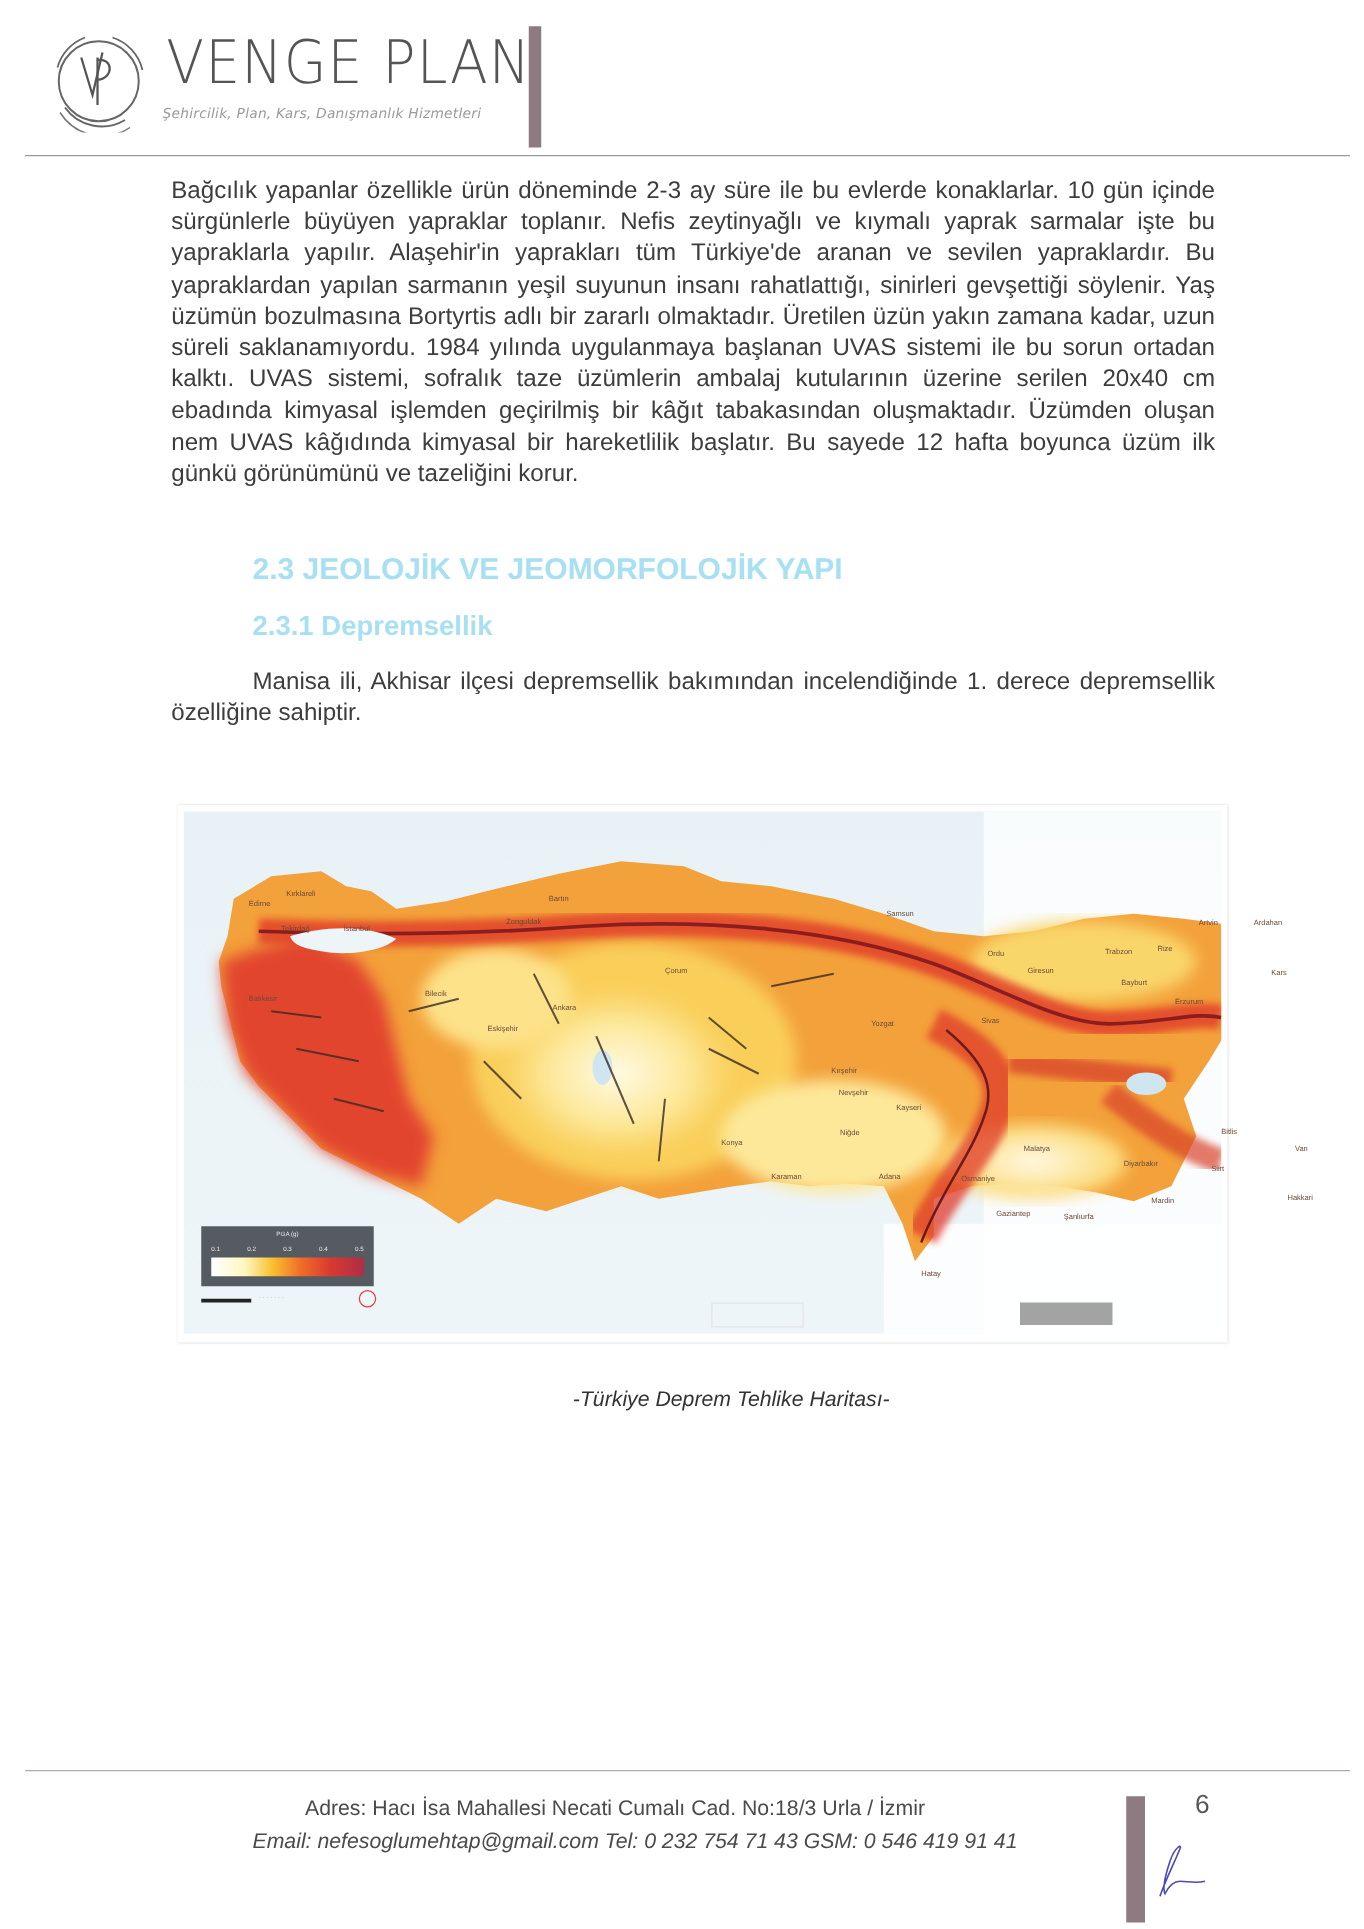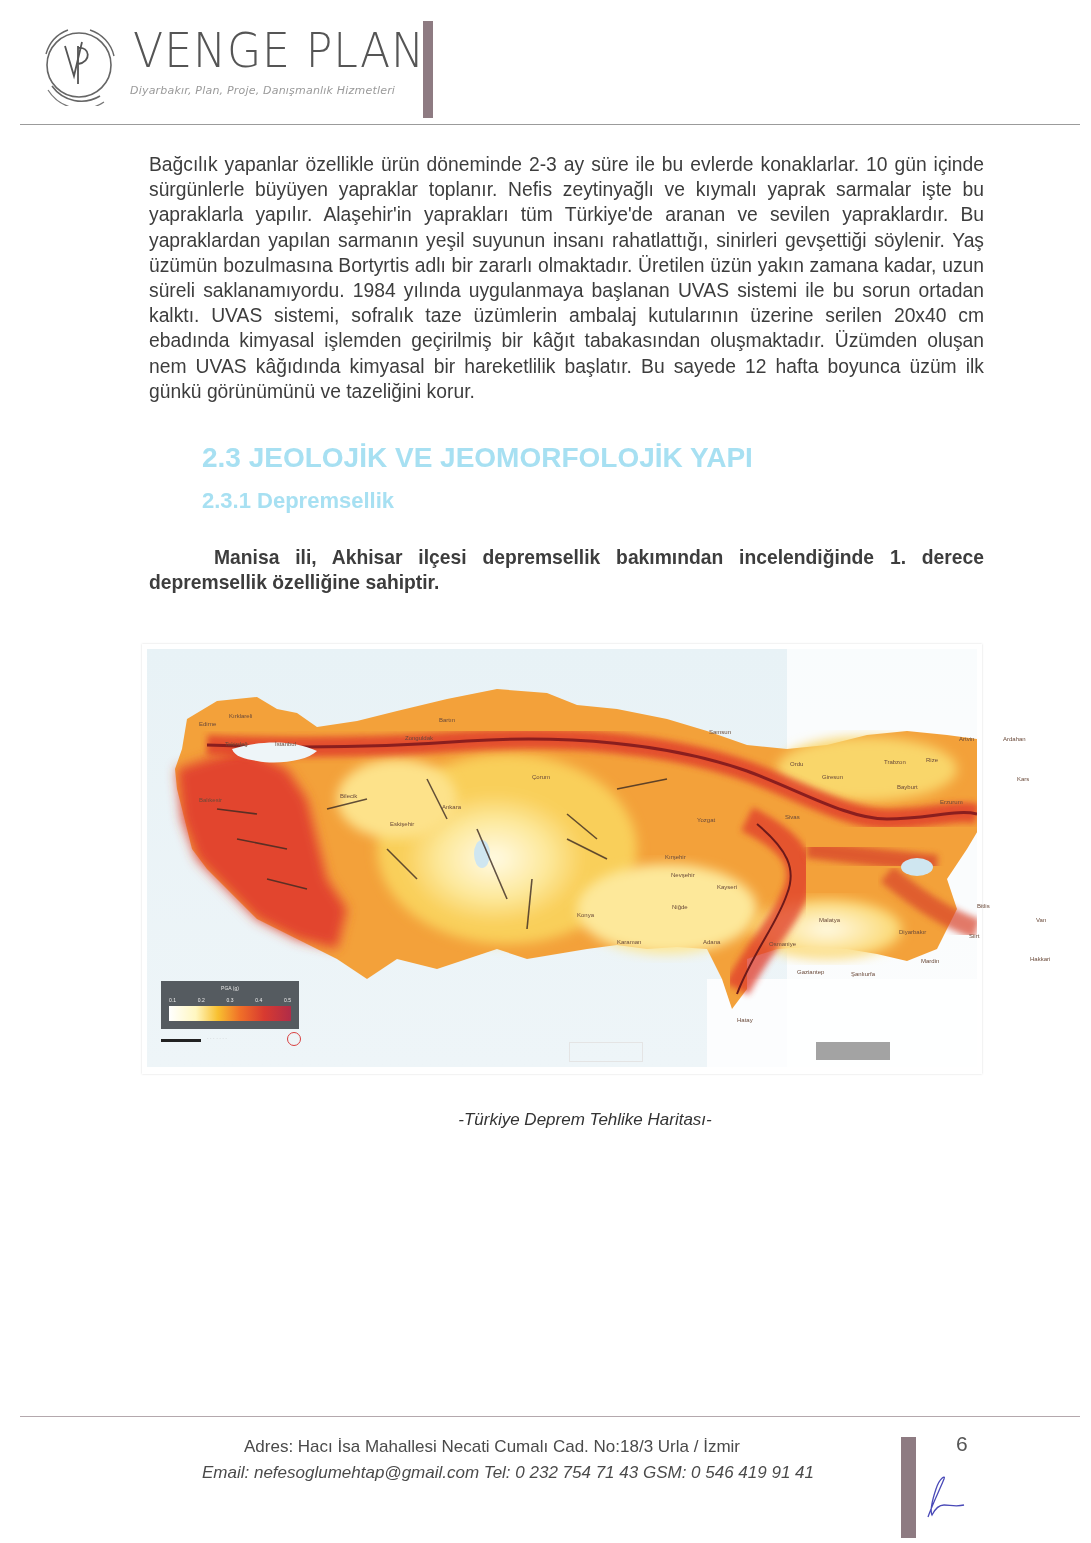--- a/index.html
+++ b/index.html
@@ -12,25 +12,25 @@
   .brand-name { position: absolute; left: 133px; top: 22px; font-family: "DejaVu Sans", sans-serif;
                 font-weight: 200; font-size: 48px; letter-spacing: 1px; color: #555; transform: scaleX(0.92);
                 transform-origin: left top; }
   .brand-tagline { position: absolute; left: 130px; top: 84px; font-family: "DejaVu Sans", sans-serif;
                    font-size: 11px; color: #9a9a9a; font-style: italic; letter-spacing: 0.2px; }
   .header-bar { position: absolute; left: 423px; top: 21px; width: 10px; height: 97px; background: #8e7b82; }
   .header-rule { position: absolute; left: 20px; top: 124px; width: 1060px; height: 1px; background: #9b9b9b; }
 
   
   .para { position: absolute; left: 137px; width: 835px; font-size: 19.3px; line-height: 25.2px;
-          text-align: justify; color: #3d3d3d; margin: 12px; }
+          text-align: justify; color: #3d3d3d; margin: 0; }
   .para1 { top: 140px; }
-  .para2 { top: 533px; text-indent: 65px; font-weight: bold; }
-
-  .h2 { position: absolute; left: 202px; top: 442px; font-size: 28px; font-weight: bold; color: #a7e0f2; margin: 0; }
+  .para2 { top: 533px; text-indent: 65px; }
+
+  .h2 { position: absolute; left: 202px; top: 442px; font-size: 24px; font-weight: bold; color: #a7e0f2; margin: 0; }
   .h3 { position: absolute; left: 202px; top: 488px; font-size: 22px; font-weight: bold; color: #a7e0f2; margin: 0; }
 
   
   .figure { position: absolute; left: 142px; top: 644px; width: 840px; height: 430px;
             background: #ffffff; box-shadow: 0 0 2px #d8d8d8; }
   .map-inner { position: absolute; left: 5px; top: 5px; width: 830px; height: 418px; }
   .map-title { position: absolute; left: 0; width: 830px; top: 14px; text-align: center;
                font-size: 12px; font-weight: bold; color: #4a4a4a; letter-spacing: 0.3px; }
   .map-label { position: absolute; font-size: 6px; color: #6a4a3a; white-space: nowrap; }
   .legend { position: absolute; left: 14px; top: 332px; width: 138px; height: 48px; background: #555b60; }
@@ -65,21 +65,21 @@
   <svg class="logo-mark" viewBox="0 0 82 82">
     <circle cx="41" cy="41" r="32" fill="none" stroke="#666" stroke-width="1.6"></circle>
     <path d="M8 30 A36 36 0 0 1 30 6" fill="none" stroke="#666" stroke-width="1.4"></path>
     <path d="M52 6 A36 36 0 0 1 76 32" fill="none" stroke="#666" stroke-width="1.4"></path>
     <path d="M14 62 A36 36 0 0 0 62 72" fill="none" stroke="#666" stroke-width="1.6"></path>
     <path d="M10 66 A40 40 0 0 0 66 78" fill="none" stroke="#777" stroke-width="1.2"></path>
     <path d="M27 22 L36 52 L44 18" fill="none" stroke="#555" stroke-width="1.8"></path>
     <path d="M40 22 L40 60 M40 24 C52 22 54 38 40 40" fill="none" stroke="#555" stroke-width="1.8"></path>
   </svg>
   <div class="brand-name">VENGE PLAN</div>
-  <div class="brand-tagline">Diyarbakır, Plan, Proje, Danışmanlık Hizmetleri</div>
+  <div class="brand-tagline">Şehircilik, Plan, Kars, Danışmanlık Hizmetleri</div>
   <div class="header-bar"></div>
   <div class="header-rule"></div>
 </div>
 
 <p class="para para1">Bağcılık yapanlar özellikle ürün döneminde 2-3 ay süre ile bu evlerde konaklarlar. 10 gün içinde sürgünlerle büyüyen yapraklar toplanır. Nefis zeytinyağlı ve kıymalı yaprak sarmalar işte bu yapraklarla yapılır. Alaşehir'in yaprakları tüm Türkiye'de aranan ve sevilen yapraklardır. Bu yapraklardan yapılan sarmanın yeşil suyunun insanı rahatlattığı, sinirleri gevşettiği söylenir. Yaş üzümün bozulmasına Bortyrtis adlı bir zararlı olmaktadır. Üretilen üzün yakın zamana kadar, uzun süreli saklanamıyordu. 1984 yılında uygulanmaya başlanan UVAS sistemi ile bu sorun ortadan kalktı. UVAS sistemi, sofralık taze üzümlerin ambalaj kutularının üzerine serilen 20x40 cm ebadında kimyasal işlemden geçirilmiş bir kâğıt tabakasından oluşmaktadır. Üzümden oluşan nem UVAS kâğıdında kimyasal bir hareketlilik başlatır. Bu sayede 12 hafta boyunca üzüm ilk günkü görünümünü ve tazeliğini korur.</p>
 <h2 class="h2">2.3 JEOLOJİK VE JEOMORFOLOJİK YAPI</h2>
 <h3 class="h3">2.3.1 Depremsellik</h3>
 <p class="para para2">Manisa ili, Akhisar ilçesi depremsellik bakımından incelendiğinde 1. derece depremsellik özelliğine sahiptir.</p>
 
 <div class="figure">

